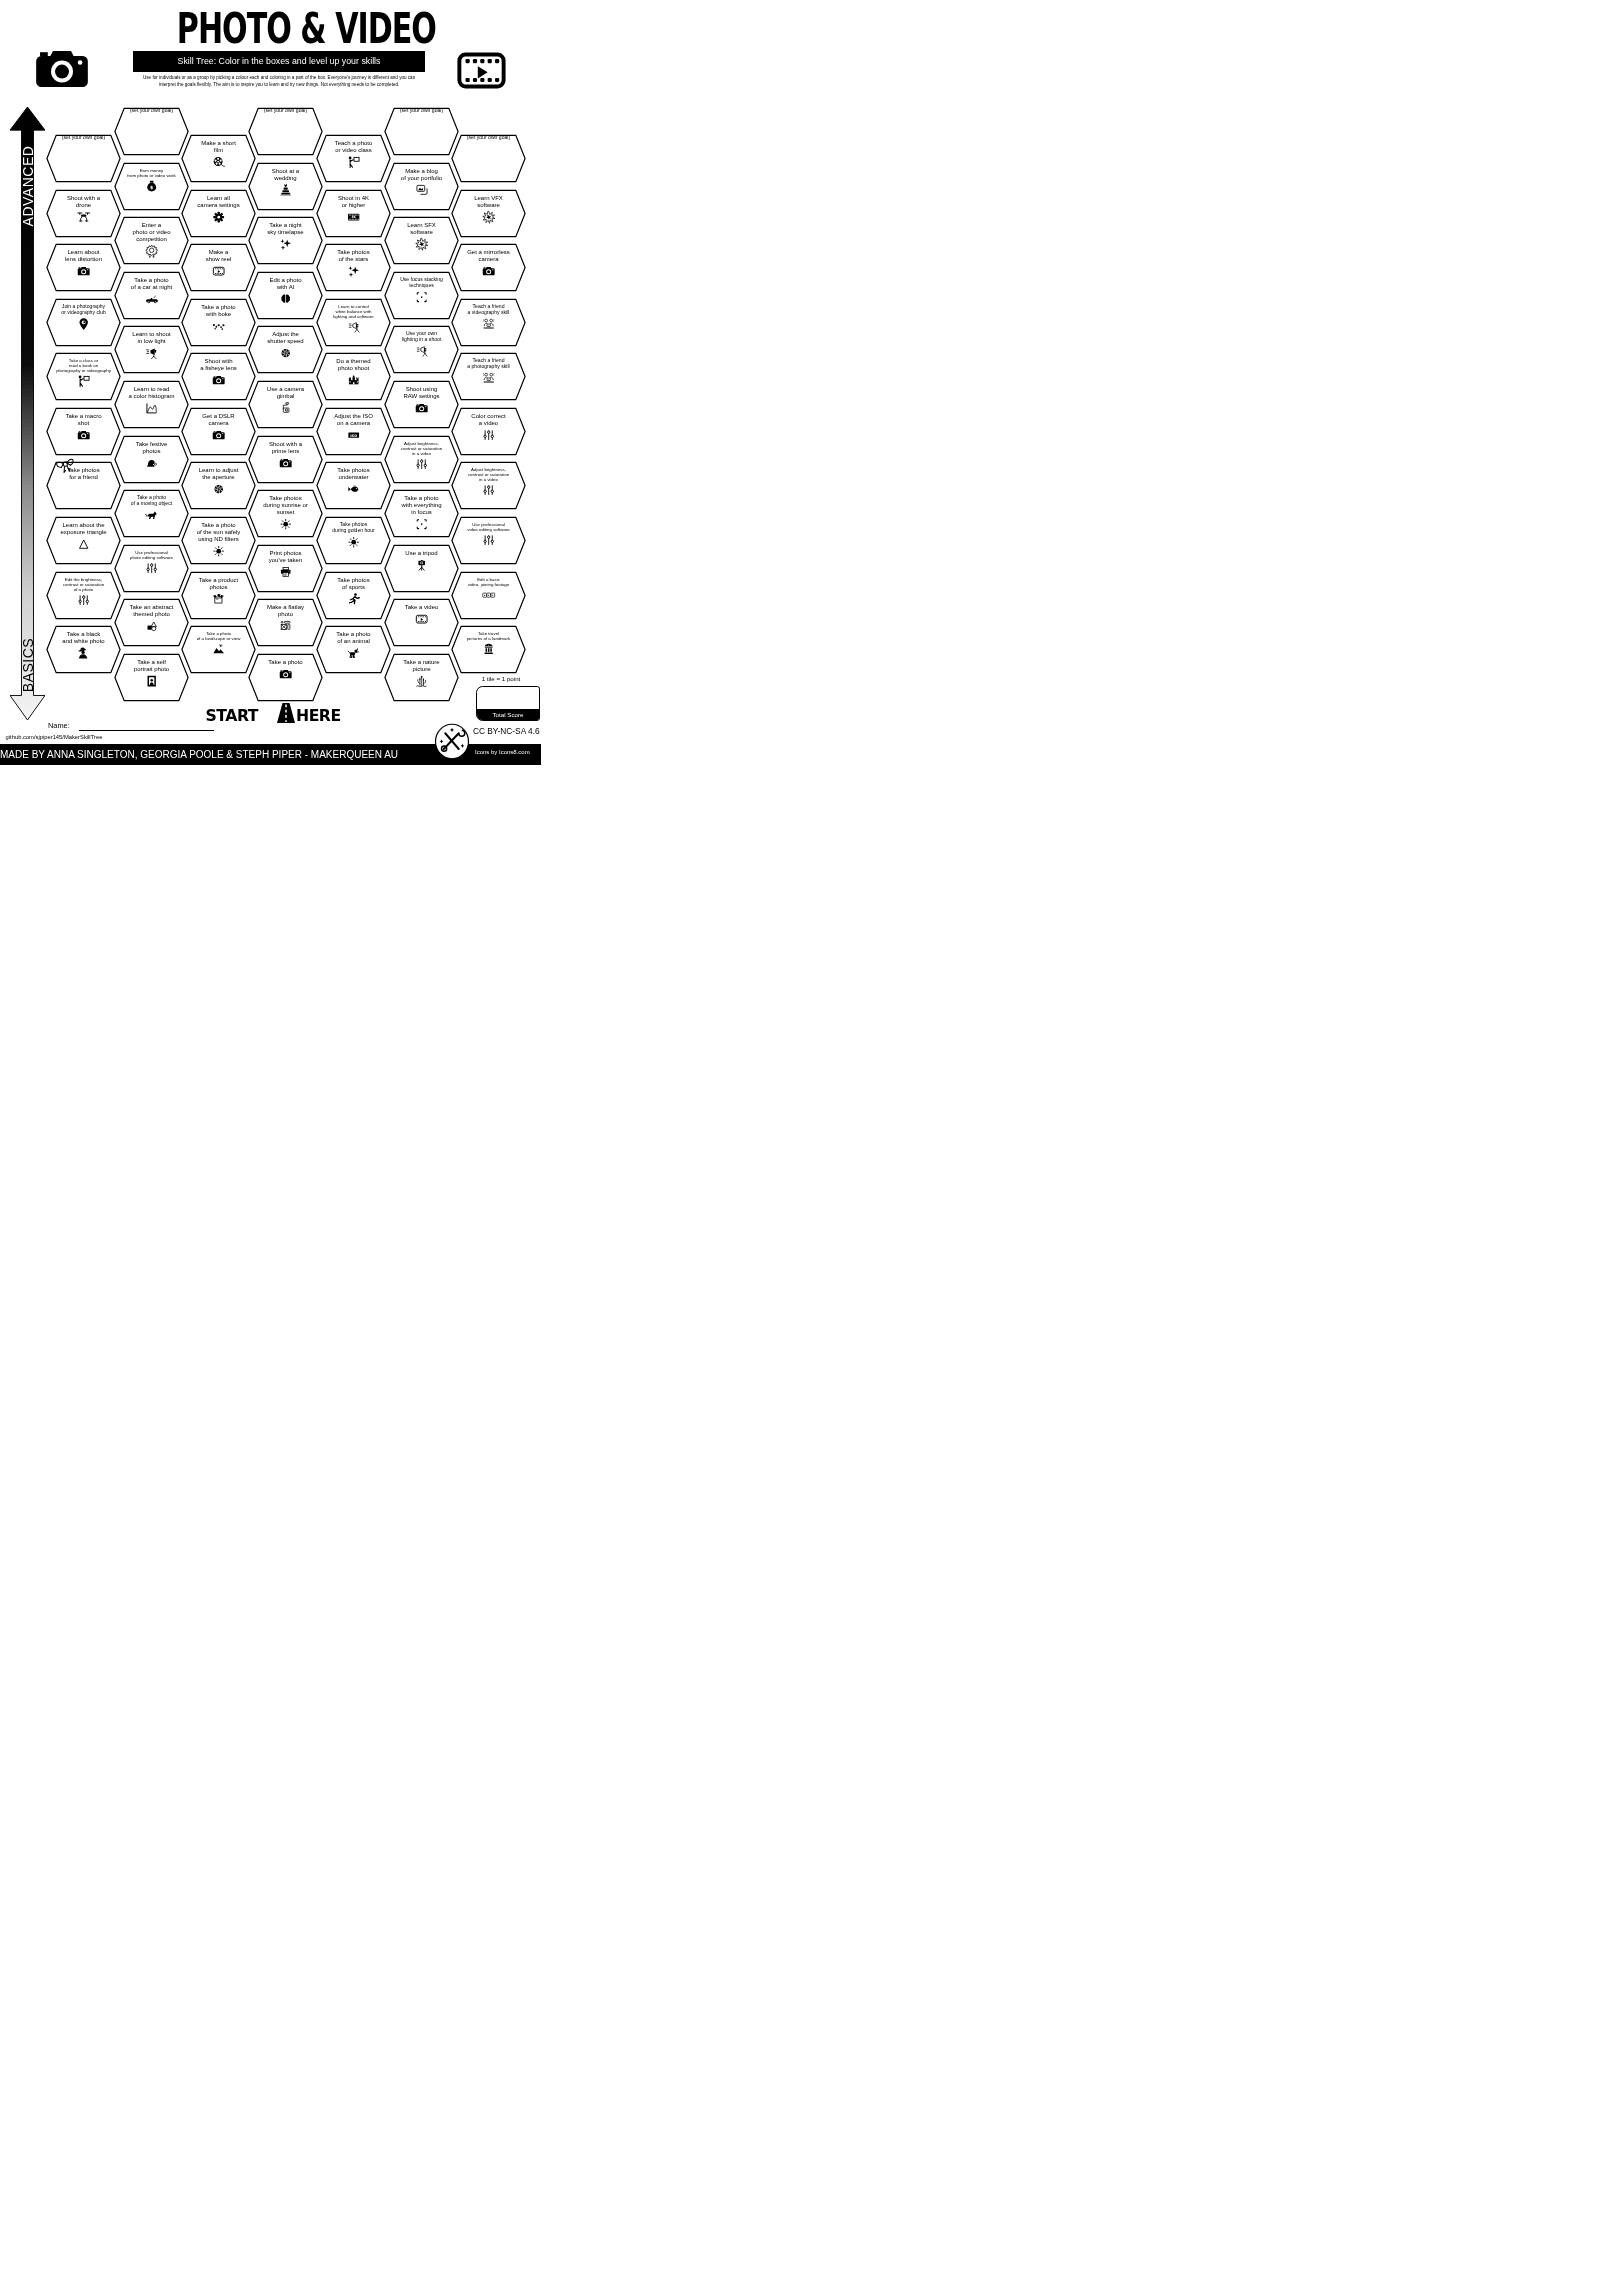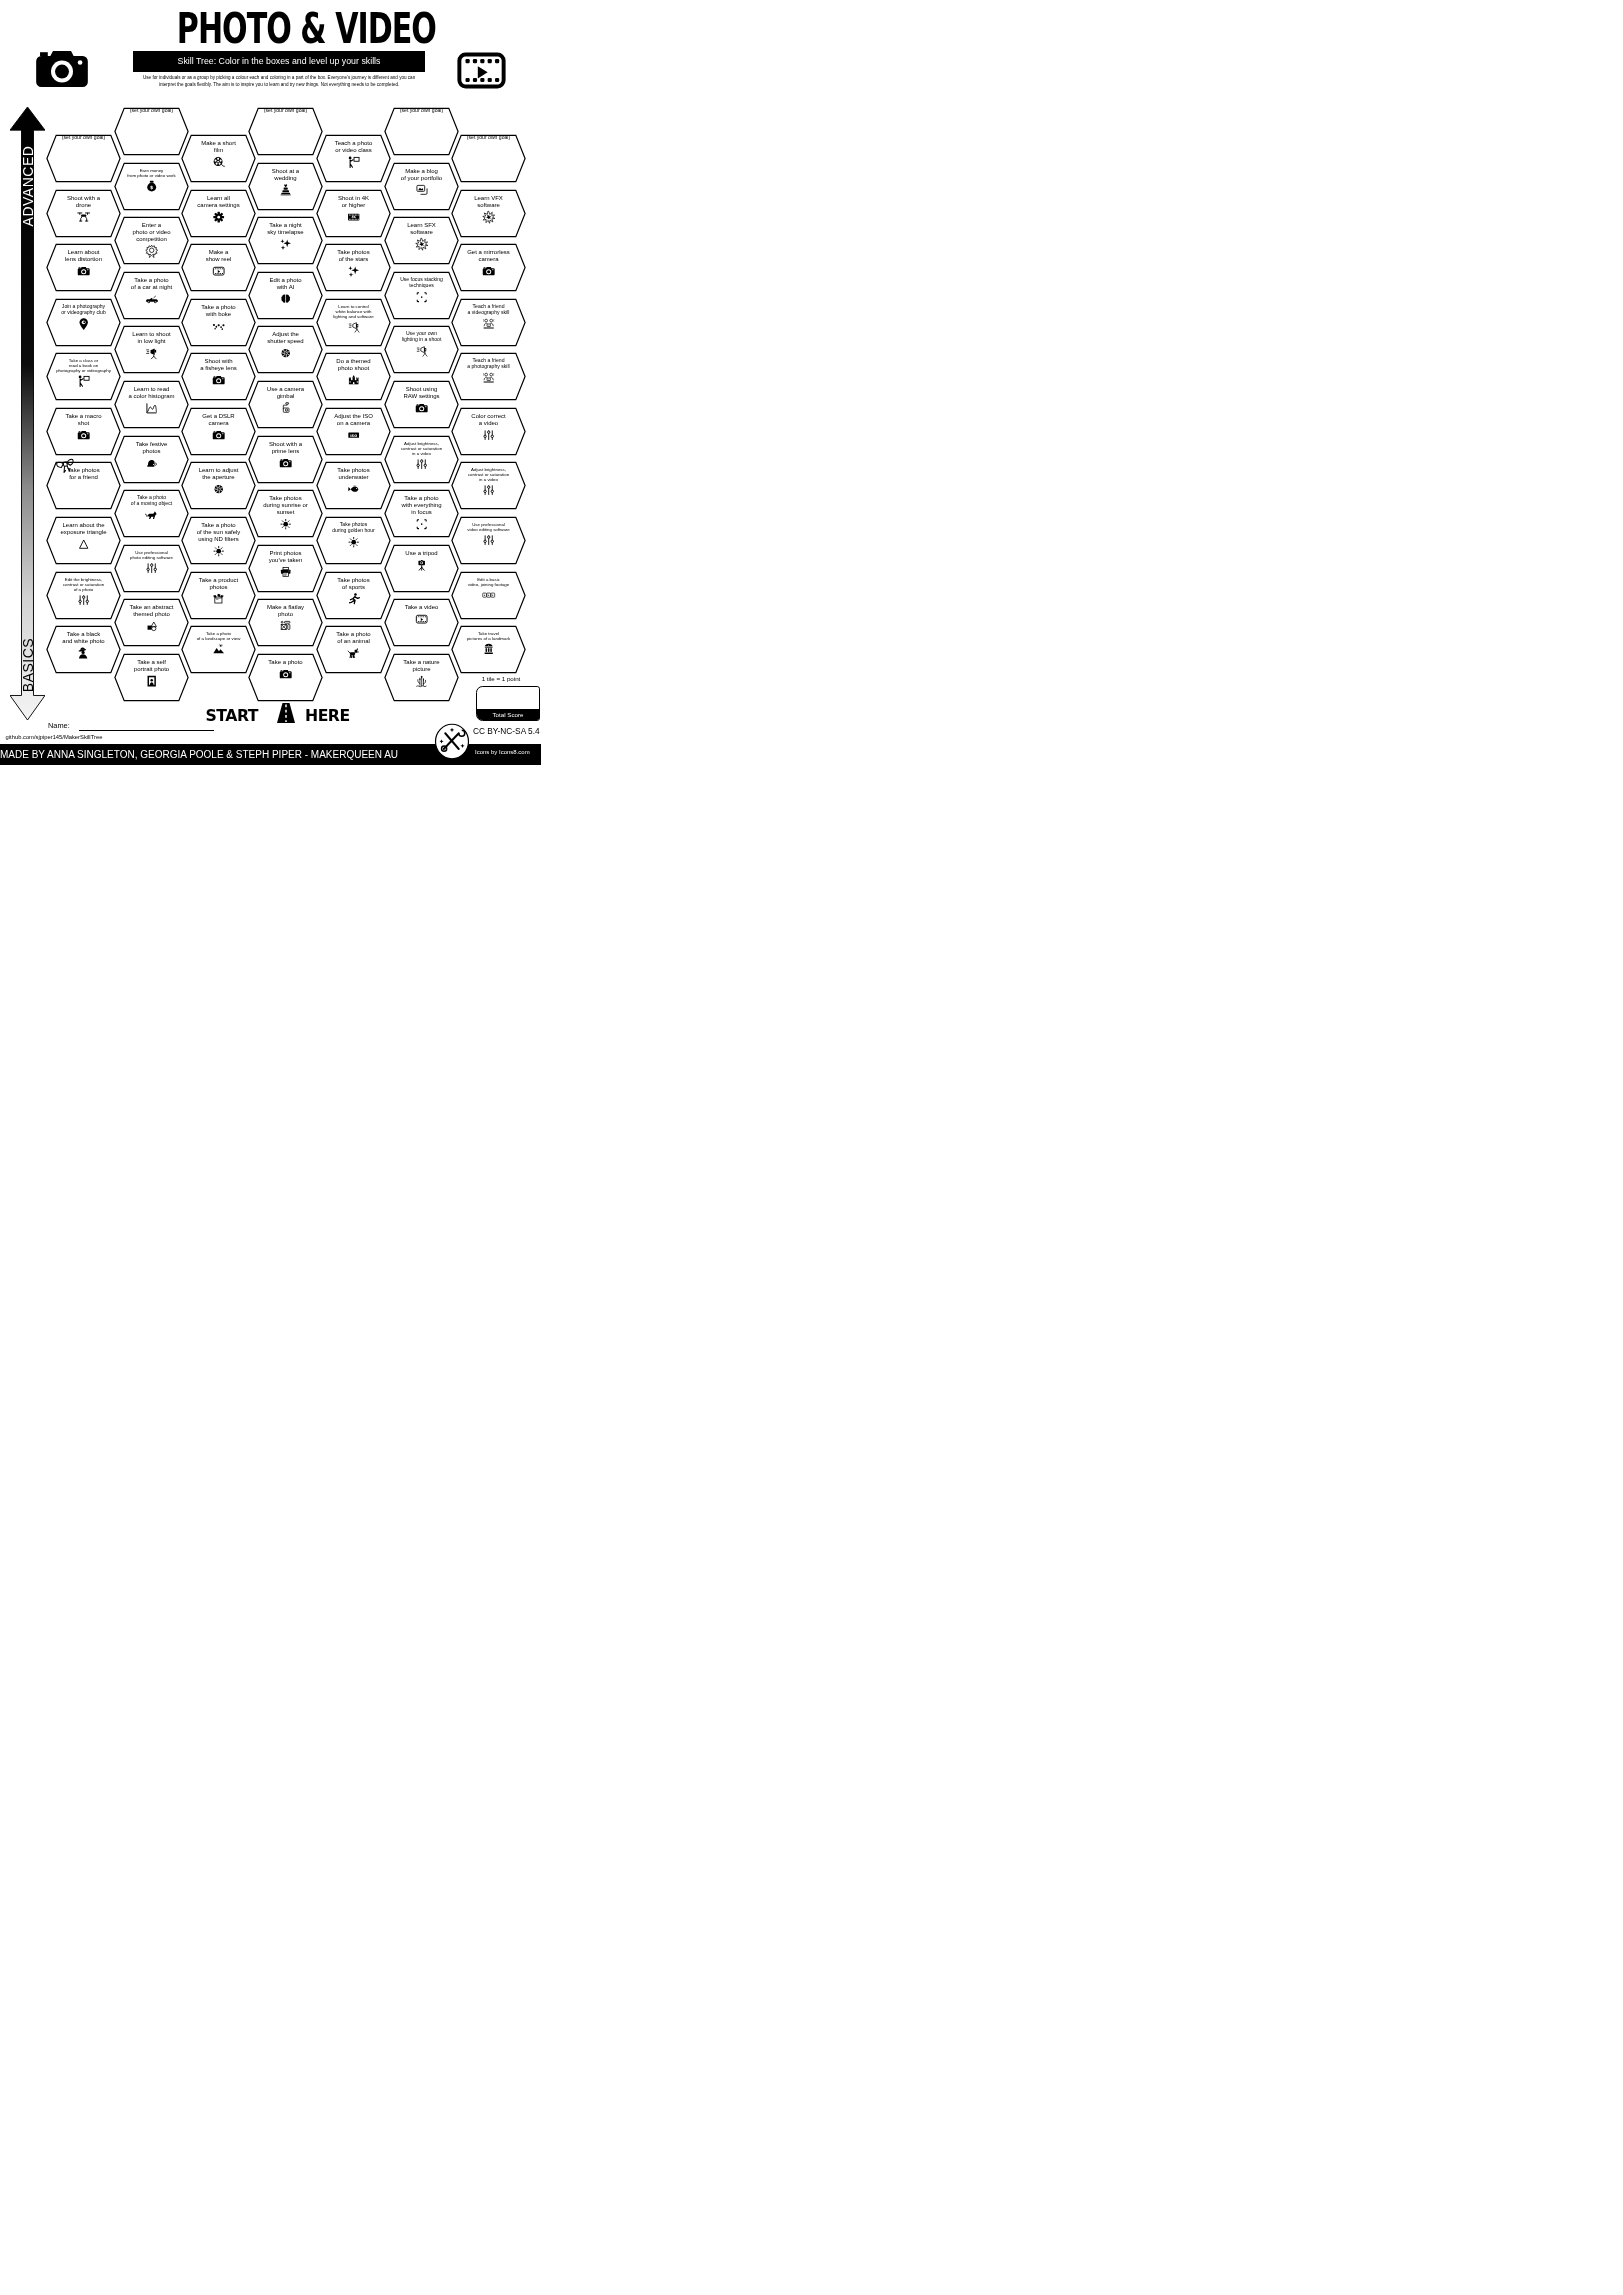--- a/index.html
+++ b/index.html
@@ -29,21 +29,21 @@
   .hex-label.sm{font-size:5.1px}
   .hex-label.xs{font-size:4.4px}
   .hex.goal{padding-top:1.4px}
   .hex.goal .hex-label{font-size:5.1px}
   .hex-icon{position:relative;z-index:1;width:19.4px;height:14.3px;margin-top:1.4px;flex:0 0 auto}
   .hex-deco{position:absolute;left:5.6px;top:-7px;width:27px;height:22px;z-index:2}
   
   .start-word{position:absolute;font-family:"DejaVu Sans",sans-serif;font-weight:bold;
               font-size:15.7px;letter-spacing:-0.5px;top:706px}
   #start-label{left:258px;transform:translateX(-100%)}
-  #here-label{left:305px}
+  #here-label{left:296px}
   #road{position:absolute;left:273px;top:701px;width:26px;height:24px}
   
   #tile-note{position:absolute;left:467px;top:675px;width:68px;text-align:center;font-size:6.2px}
   #score-box{position:absolute;left:476px;top:686px;width:64px;height:35px;background:#fff;
              border:0.9px solid #000;border-radius:6.5px 2.8px 2.8px 6.5px;box-sizing:border-box;overflow:hidden}
   #score-band{position:absolute;left:-0.5px;right:-0.5px;bottom:-0.5px;height:11.6px;background:#000;color:#fff;
               font-size:6.2px;line-height:11.6px;text-align:center}
   
   #name-label{position:absolute;left:48px;top:721px;font-size:7.4px}
   #name-line{position:absolute;left:79px;top:720px;width:135px;height:10.2px;border-bottom:0.9px solid #000}
@@ -1327,16 +1327,16 @@
   <div id="name-label">Name:</div>
   <div id="name-line"></div>
   <div id="repo-text">github.com/sjpiper145/MakerSkillTree</div>
 
   <div id="footer-bar">
     <div id="credit-text">MADE BY ANNA SINGLETON, GEORGIA  POOLE &amp; STEPH PIPER  -  MAKERQUEEN AU</div>
   </div>
   <svg id="mq-logo" viewBox="0 0 78 80" width="36" height="37">
       <use href="#logo-icon"></use>
     </svg>
-  <div id="license-text">CC BY-NC-SA 5.4</div>
+  <div id="license-text">CC BY-NC-SA 4.6</div>
   <div id="icons8-text">Icons by Icons8.com</div>
 </div>
 
 
 </body></html>

